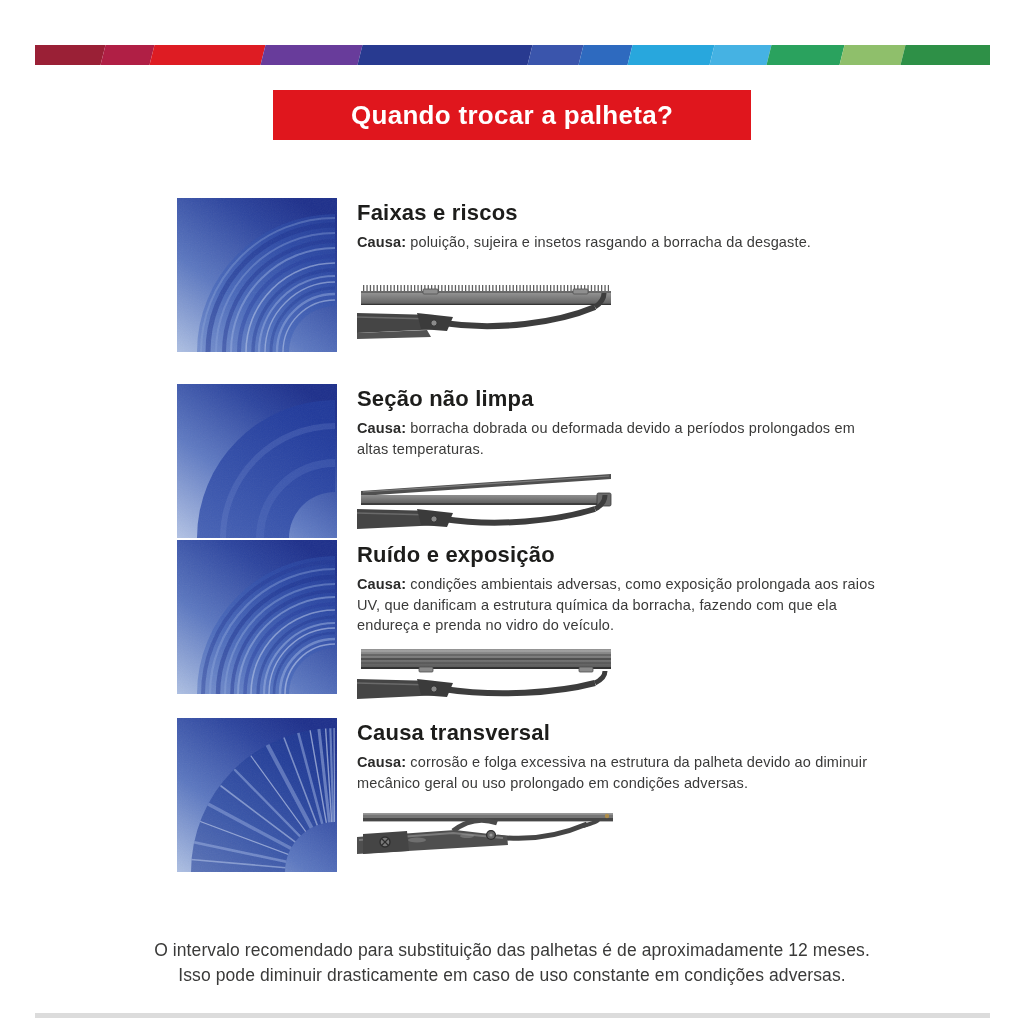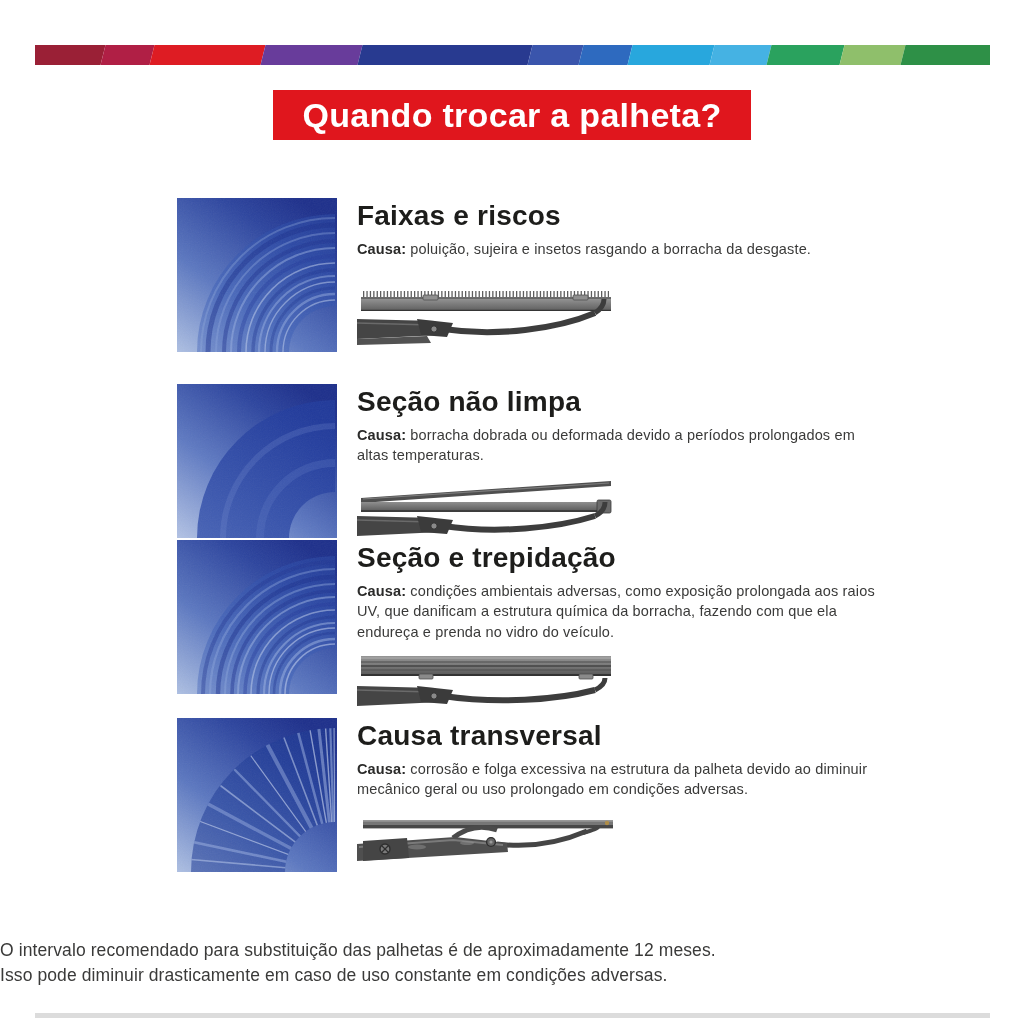--- a/index.html
+++ b/index.html
@@ -17,40 +17,40 @@
   .color-bar .seg:last-child{margin-right:-6px;padding-right:6px;}
   .bottom-bar{
     position:absolute;left:35px;top:1013px;width:955px;height:5px;
   }
   
   .banner{
     position:absolute;top:90px;left:50%;transform:translateX(-50%);
     width:478px;height:50px;display:flex;align-items:center;justify-content:center;
   }
   .banner span{
-    color:#fff;font-size:34px;font-weight:bold;letter-spacing:.3px;
+    color:#fff;font-size:26px;font-weight:bold;letter-spacing:.3px;
   }
   
   .section{position:absolute;left:177px;display:flex;gap:20px;}
   .thumb{width:160px;height:154px;flex:0 0 auto;display:block;}
   .sec-text{width:528px;}
   .sec-text h2{
-    margin:2px 0 0 0;font-size:28px;line-height:1.15;color:#1d1d1b;
+    margin:2px 0 0 0;font-size:22px;line-height:1.15;color:#1d1d1b;
     font-weight:bold;letter-spacing:.2px;
   }
   .sec-text p{
     margin:7px 0 0 0;font-size:14.5px;line-height:1.4;color:#3a3a39;
     letter-spacing:.15px;
   }
   .cause-label{font-weight:bold;margin-right:.28em;color:#2b2b2a;}
   .wiper{display:block;}
   .w1{margin-top:26px;} .w2{margin-top:10px;} .w3{margin-top:8px;} .w4{margin-top:14px;}
   
   .footer-note{
-    position:absolute;top:938px;left:0;width:1024px;text-align:left;
+    position:absolute;top:938px;left:0;width:1024px;text-align:center;
     font-size:17.5px;line-height:1.45;color:#3a3a39;letter-spacing:.1px;
   }
 </style>
 </head>
 <body>
 
 <div class="page">
 
   <div class="color-bar">
     <div class="seg" style="width: 68px; background: rgb(154, 32, 54);"></div>
@@ -219,21 +219,21 @@
         <circle cx="158" cy="154" r="97" stroke="#9FB6E4" stroke-width="2" opacity="0.5"></circle>
         <circle cx="158" cy="154" r="103" stroke="#1E3490" stroke-width="3.6" opacity="0.45"></circle>
         <circle cx="158" cy="154" r="110" stroke="#8CA6DC" stroke-width="2" opacity="0.45"></circle>
         <circle cx="158" cy="154" r="117" stroke="#1B2F8C" stroke-width="4.4" opacity="0.45"></circle>
         <circle cx="158" cy="154" r="125" stroke="#92ABDE" stroke-width="2.2" opacity="0.4"></circle>
         <circle cx="158" cy="154" r="132" stroke="#203592" stroke-width="4" opacity="0.4"></circle>
       </g>
       <rect width="160" height="154" filter="url(#noise3)" opacity="0.08"></rect>
     </svg>
     <div class="sec-text">
-      <h2>Seção e trepidação</h2>
+      <h2>Ruído e exposição</h2>
       <p><strong class="cause-label">Causa:</strong><span>condições ambientais adversas, como exposição prolongada aos raios UV, que danificam a estrutura química da borracha, fazendo com que ela endureça e prenda no vidro do veículo.</span></p>
       <svg class="wiper w3" width="262" height="60" viewBox="0 0 262 60">
         <defs>
             <linearGradient id="bar3" x1="0" y1="0" x2="0" y2="1">
           <stop offset="0" stop-color="#969696"></stop>
               <stop offset="1" stop-color="#575757"></stop>
             </linearGradient>
           </defs>
         <rect x="4" y="6" width="250" height="20" fill="url(#bar3)"></rect>
         <line x1="4" y1="8" x2="254" y2="8" stroke="#b0b0b0" stroke-width="1.2"></line>

